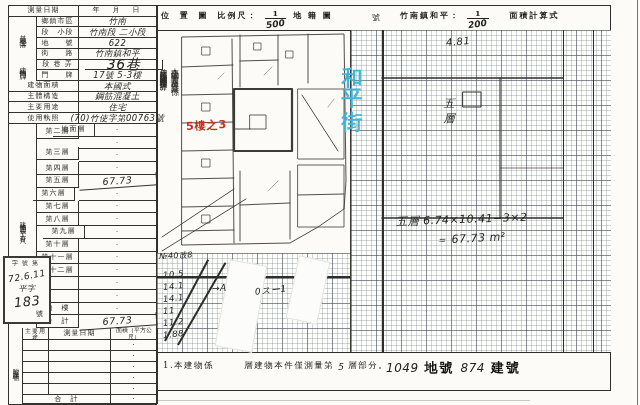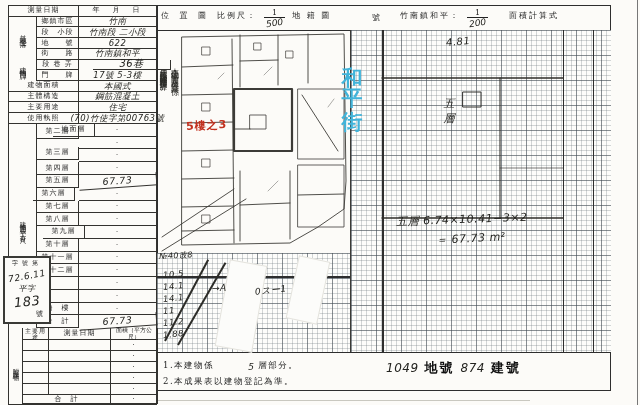--- a/index.html
+++ b/index.html
@@ -9,21 +9,21 @@
   .cell{position:absolute;box-sizing:border-box;border-right:1px solid #33322f;border-bottom:1px solid #33322f;
         display:flex;align-items:center;justify-content:center;font-size:7px;letter-spacing:1px;line-height:1;
         overflow:visible;white-space:nowrap;}
   .grp{position:absolute;box-sizing:border-box;border-right:1px solid #33322f;display:flex;align-items:center;justify-content:center;
        writing-mode:vertical-rl;text-orientation:upright;font-size:7px;letter-spacing:2px;background:transparent;}
   .hw{font-family:"DejaVu Sans", sans-serif;font-style:italic;color:#23231f;letter-spacing:.5px;}
   .leftform{position:absolute;left:8px;top:5px;width:149px;height:400px;box-sizing:border-box;
             border:1px solid #33322f;background:#fcfbf8;z-index:3;}
   .stamp{position:absolute;left:3px;top:256px;width:48px;height:68px;box-sizing:border-box;border:2px solid #3a3a36;
          background:#fcfbf8;z-index:6;display:flex;flex-direction:column;align-items:center;font-size:6px;}
-  .hdr{position:absolute;display:flex;align-items:flex-start;gap:7px;font-size:8px;letter-spacing:2px;white-space:nowrap;z-index:4;}
+  .hdr{position:absolute;display:flex;align-items:flex-start;gap:7px;font-size:8px;letter-spacing:2px;white-space:nowrap;z-index:4;font-weight:bold;}
   .frac{display:inline-flex;flex-direction:column;align-items:center;margin-top:-2px;}
   .frac .num{border-bottom:1px solid #222;padding:0 8px;font-size:8px;letter-spacing:0;}
   .frac .den{font-size:9px;transform:rotate(-8deg);letter-spacing:0;}
   .gridpaper{position:absolute;background-color:#fdfdfb;z-index:1;
     background-image:
       linear-gradient(to right, rgba(60,70,78,.50) 1px, transparent 1px),
       linear-gradient(to bottom, rgba(60,70,78,.50) 1px, transparent 1px),
       linear-gradient(to right, rgba(110,120,128,.30) 1px, transparent 1px),
       linear-gradient(to bottom, rgba(110,120,128,.30) 1px, transparent 1px);
     background-size:25px 25px,25px 25px,5px 5px,5px 5px;}
@@ -81,21 +81,21 @@
       <div class="cell" style="left: 70px; top: 0px; width: 78px; height: 10.72px; font-size: 7px; letter-spacing: 3px;">年　月　日</div>
       <div class="cell" style="left: 28px; top: 10.72px; width: 42px; height: 10.72px; font-family: Liberation Serif, serif;">鄉鎮市區</div>
       <div class="cell hw" style="left: 70px; top: 10.72px; width: 78px; height: 10.72px; font-size: 8.5px; letter-spacing: 0.5px;">竹南</div>
       <div class="cell" style="left: 28px; top: 21.44px; width: 42px; height: 10.72px;">段　小段</div>
       <div class="cell hw" style="left: 70px; top: 21.44px; width: 78px; height: 10.72px; font-size: 8.5px; letter-spacing: 0.5px;">竹南段 二小段</div>
       <div class="cell" style="left: 28px; top: 32.16px; width: 42px; height: 10.72px;">地　　號</div>
       <div class="cell hw" style="left: 70px; top: 32.16px; width: 78px; height: 10.72px; font-size: 8.5px; letter-spacing: 0.5px;">622</div>
       <div class="cell" style="left: 28px; top: 42.88px; width: 42px; height: 10.72px;">街　　路</div>
       <div class="cell hw" style="left: 70px; top: 42.88px; width: 78px; height: 10.72px; font-size: 8.5px; letter-spacing: 0.5px;">竹南鎮和平</div>
       <div class="cell" style="left: 28px; top: 53.6px; width: 42px; height: 10.72px;">段 巷 弄</div>
-      <div class="cell hw" style="left: 84px; top: 53.6px; width: 78px; height: 10.72px; font-size: 10px; letter-spacing: 0.5px;">36巷</div>
+      <div class="cell hw" style="left: 76px; top: 53.6px; width: 78px; height: 10.72px; font-size: 14px; letter-spacing: 0.5px;">36巷</div>
       <div class="cell" style="left: 28px; top: 64.32px; width: 42px; height: 10.72px;">門　　牌</div>
       <div class="cell hw" style="left: 70px; top: 64.32px; width: 78px; height: 10.72px; font-size: 8.5px; letter-spacing: 0.5px;">17號 5-3樓</div>
       <div class="cell" style="left: 0px; top: 75.04px; width: 70px; height: 10.72px;">建物面積</div>
       <div class="cell hw" style="left: 70px; top: 75.04px; width: 78px; height: 10.72px; font-size: 8.5px; letter-spacing: 0.5px;">本國式</div>
       <div class="cell" style="left: 0px; top: 85.76px; width: 70px; height: 10.72px;">主體構造</div>
       <div class="cell hw" style="left: 70px; top: 85.76px; width: 78px; height: 10.72px; font-size: 8.5px; letter-spacing: 0.5px;">鋼筋混凝土</div>
       <div class="cell" style="left: 0px; top: 96.48px; width: 70px; height: 10.72px;">主要用途</div>
       <div class="cell hw" style="left: 70px; top: 96.48px; width: 78px; height: 10.72px; font-size: 8.5px; letter-spacing: 0.5px;">住宅</div>
       <div class="cell" style="left: 0px; top: 107.2px; width: 70px; height: 10.72px;">使用執照</div>
       <div class="cell hw" style="left: 70px; top: 107.2px; width: 78px; height: 10.72px; font-size: 8.5px; letter-spacing: 0.5px;">(70)竹使字第00763號</div>
@@ -231,25 +231,23 @@
       <div class="hw" style="font-size: 8.5px; line-height: 12px; transform: rotate(-5deg);">11</div>
       <div class="hw" style="font-size: 8.5px; line-height: 12px; transform: rotate(-5deg);">11.2</div>
       <div class="hw" style="font-size: 8.5px; line-height: 12px; transform: rotate(-5deg);">1.88</div>
     </div>
   <div class="slash" style="left:165px;top:340px;width:92px;transform:rotate(-62deg);"></div>
   <div class="slash" style="left:178px;top:344px;width:95px;transform:rotate(-60deg);"></div>
 
   <div class="notes" style="left:163px;top:360px;">
     <span>1.本建物係</span>
     <span style="width:30px;"></span>
+    <span>層建物本件僅測量第</span>
     <span class="hw" style="font-size:9px;margin:0 4px;">5</span>
     <span>層部分。</span>
-  </div>
-  <div class="notes" style="left:163px;top:376px;">
-    <span>2.本成果表以建物登記為準。</span>
   </div>
 
   <div class="remeasure" style="left:386px;top:359px;">
     <span class="hw hwno">1049</span>
     <span class="stampTxt">地號</span>
     <span class="hw hwno">874</span>
     <span class="stampTxt">建號</span>
   </div>
 
 </div>

